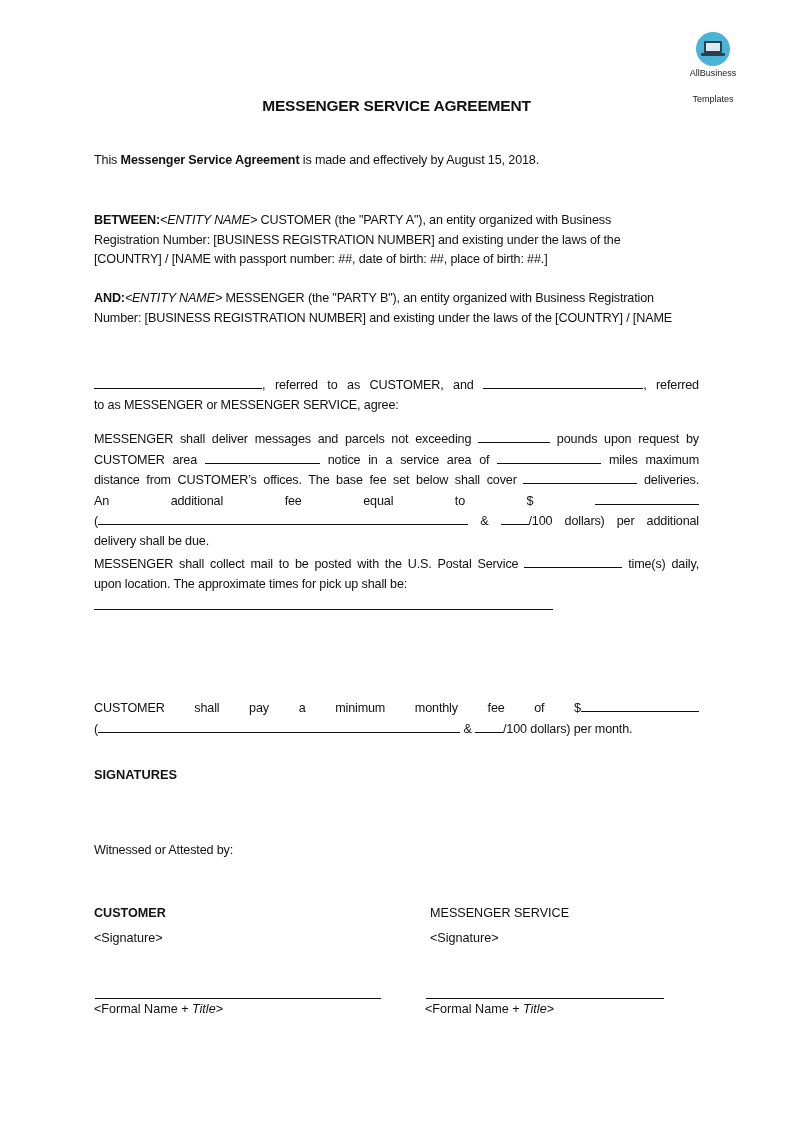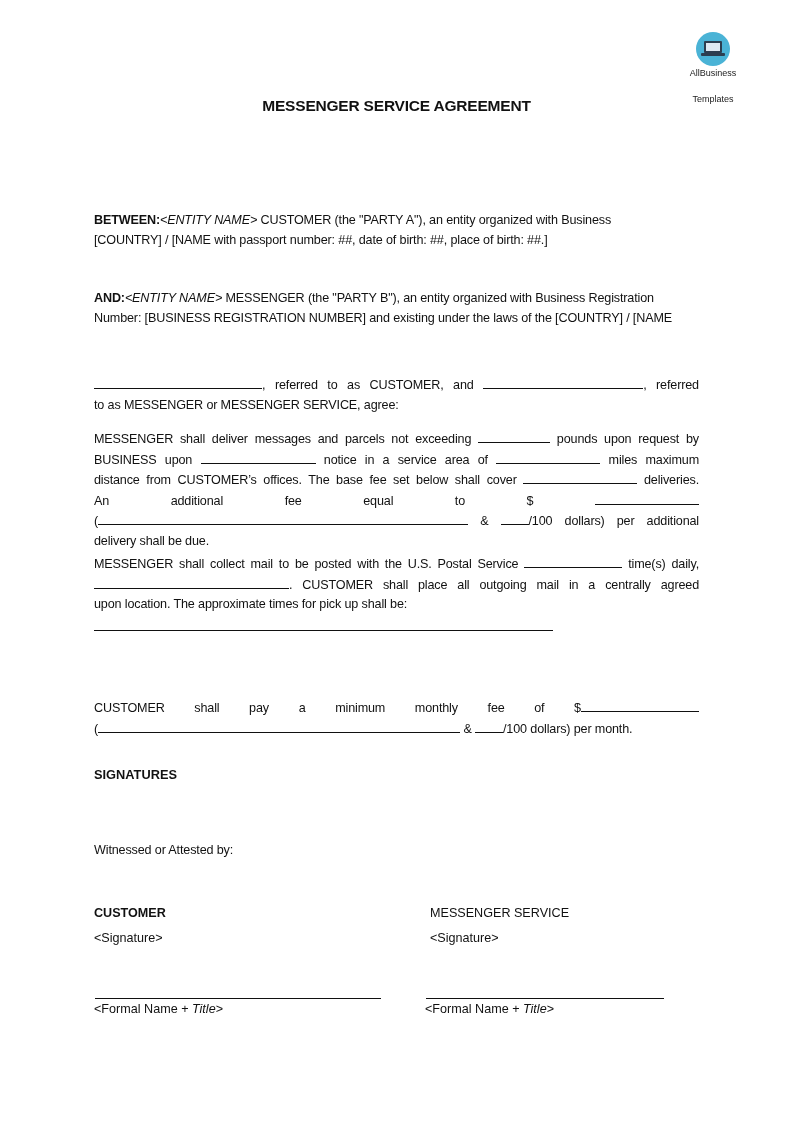--- a/index.html
+++ b/index.html
@@ -34,53 +34,56 @@
           <div class="logo-screen-inner"></div>
         </div>
       <div class="logo-base"></div>
     </div>
     <div class="logo-text">AllBusiness</div>
     <div class="logo-text" style="margin-top:17px">Templates</div>
   </div>
 
   <div class="title">MESSENGER SERVICE AGREEMENT</div>
 
+  <div class="txt" style="top:151px">
+    <span>This </span><b>Messenger Service Agreement</b><span> is made and effectively by August 15, 2018.</span>
+  </div>
 
   <div class="txt" style="top:211px">
     <div><b>BETWEEN:</b><i>&lt;ENTITY NAME&gt;</i><span> CUSTOMER (the "PARTY A"), an entity organized with Business</span></div>
+    <div>Registration Number: [BUSINESS REGISTRATION NUMBER] and existing under the laws of the</div>
     <div>[COUNTRY] / [NAME with passport number: ##, date of birth: ##, place of birth: ##.]</div>
   </div>
 
   <div class="txt" style="top:289px">
     <div><b>AND:</b><i>&lt;ENTITY NAME&gt;</i><span> MESSENGER (the "PARTY B"), an entity organized with Business Registration</span></div>
     <div>Number: [BUSINESS REGISTRATION NUMBER] and existing under the laws of the [COUNTRY] / [NAME</div>
   </div>
 
   <div class="txt" style="top:375px">
     <div class="just">
       <span class="blank" style="width:168px"></span><span>,</span>
       <span>referred to as CUSTOMER, and</span>
       <span class="blank" style="width:160px"></span><span>,</span>
       <span>referred</span>
     </div>
     <div>to as MESSENGER or MESSENGER SERVICE, agree:</div>
   </div>
 
   <div class="txt" style="top:429px">
     <div class="just"><span>MESSENGER shall deliver messages and parcels not exceeding</span> <span class="blank" style="width:72px"></span> <span>pounds upon request by</span></div>
-    <div class="just"><span>BUSINESS upon</span> <span class="blank" style="width:115px"></span> <span>notice in a service area of</span> <span class="blank" style="width:104px"></span> <span>miles maximum</span></div>
+    <div class="just"><span>CUSTOMER area</span> <span class="blank" style="width:115px"></span> <span>notice in a service area of</span> <span class="blank" style="width:104px"></span> <span>miles maximum</span></div>
     <div class="just"><span>distance from CUSTOMER’s offices. The base fee set below shall cover</span> <span class="blank" style="width:114px"></span> <span>deliveries.</span></div>
     <div class="just"><span>An</span> <span>additional</span> <span>fee</span> <span>equal</span> <span>to</span> <span>$</span> <span class="blank" style="width:104px"></span></div>
     <div class="just"><span>(</span><span class="blank" style="width:370px"></span> <span>&amp;</span> <span class="blank" style="width:28px"></span><span>/100  dollars) per additional</span></div>
     <div>delivery shall be due.</div>
   </div>
 
   <div class="txt" style="top:554px">
     <div class="just"><span>MESSENGER shall collect mail to be posted with the U.S. Postal Service</span> <span class="blank" style="width:98px"></span> <span>time(s) daily,</span></div>
-    <div class="just"><span class="blank" style="width:195px"></span><span>.</span> <span>CUSTOMER shall place all outgoing mail in a centrally agreed</span></div>
     <div>upon location. The approximate times for pick up shall be:</div>
     <div style="margin-top:2px"><span class="blank" style="width:459px"></span></div>
   </div>
 
 
   <div class="txt" style="top:698px">
     <div class="just"><span>CUSTOMER</span> <span>shall</span> <span>pay</span> <span>a</span> <span>minimum</span> <span>monthly</span> <span>fee</span> <span>of</span> <span><span>$</span><span class="blank" style="width:118px"></span></span></div>
     <div><span>(</span><span class="blank" style="width:362px"></span> <span>&amp;</span> <span class="blank" style="width:28px"></span><span>/100 dollars) per month.</span></div>
   </div>
 

